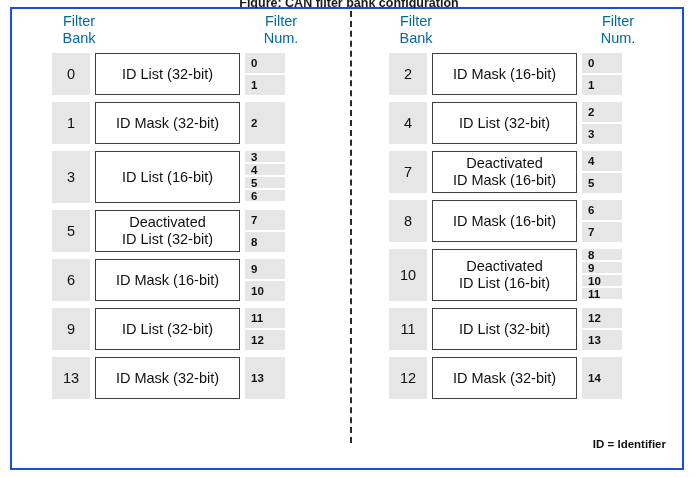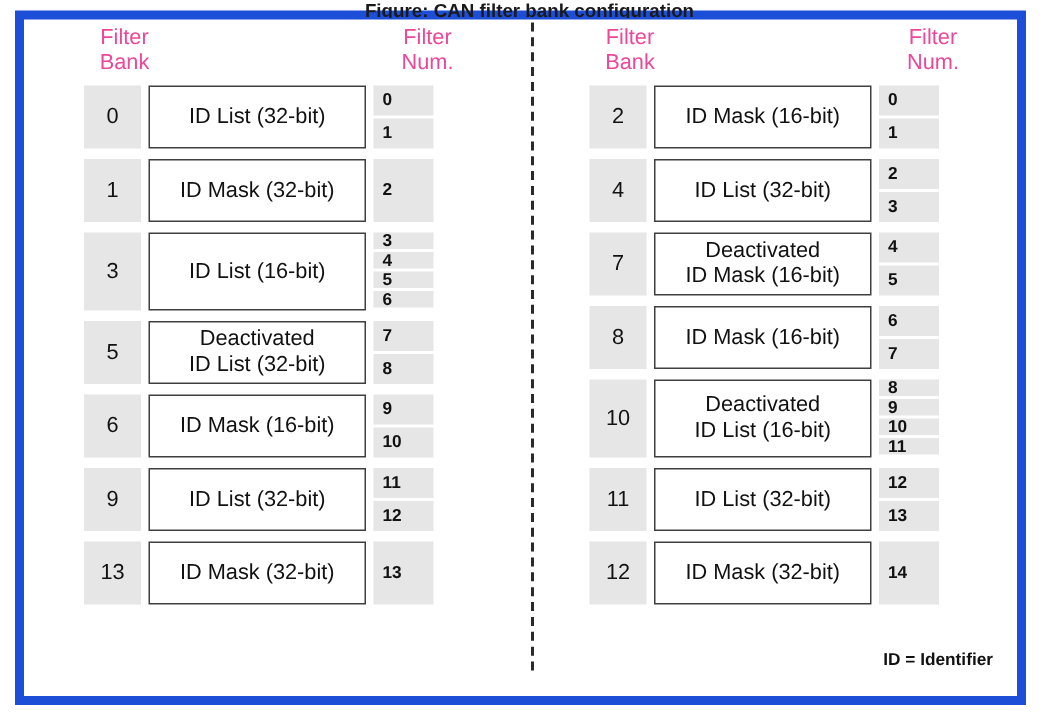--- a/index.html
+++ b/index.html
@@ -15,21 +15,21 @@
     position: relative;
   }
 
   #figure {
     position: absolute;
     left: 10px;
     top: 7px;
     width: 674px;
     height: 463px;
     box-sizing: border-box;
-    border: 6px solid #1d4ed8;
+    border: 2px solid #1d4ed8;
     background: #ffffff;
   }
 
   .title-clip {
     position: absolute;
     left: 0;
     top: -13px;
     width: 674px;
     height: 12px;
     overflow: hidden;
@@ -60,21 +60,21 @@
 
   .headers {
     position: relative;
     height: 44px;
   }
   .hdr {
     position: absolute;
     top: 4px;
     font-size: 14.5px;
     line-height: 17px;
-    color: #ec4899;
+    color: #0369a1;
     text-align: center;
     white-space: pre-line;
   }
   .hdr-bank { left: 28px;  width: 78px; }
   .hdr-fifo { left: 106px; width: 130px; font-weight: bold; }
   .hdr-num  { left: 230px; width: 78px; }
 
   .rows {
     position: absolute;
     left: 0;

